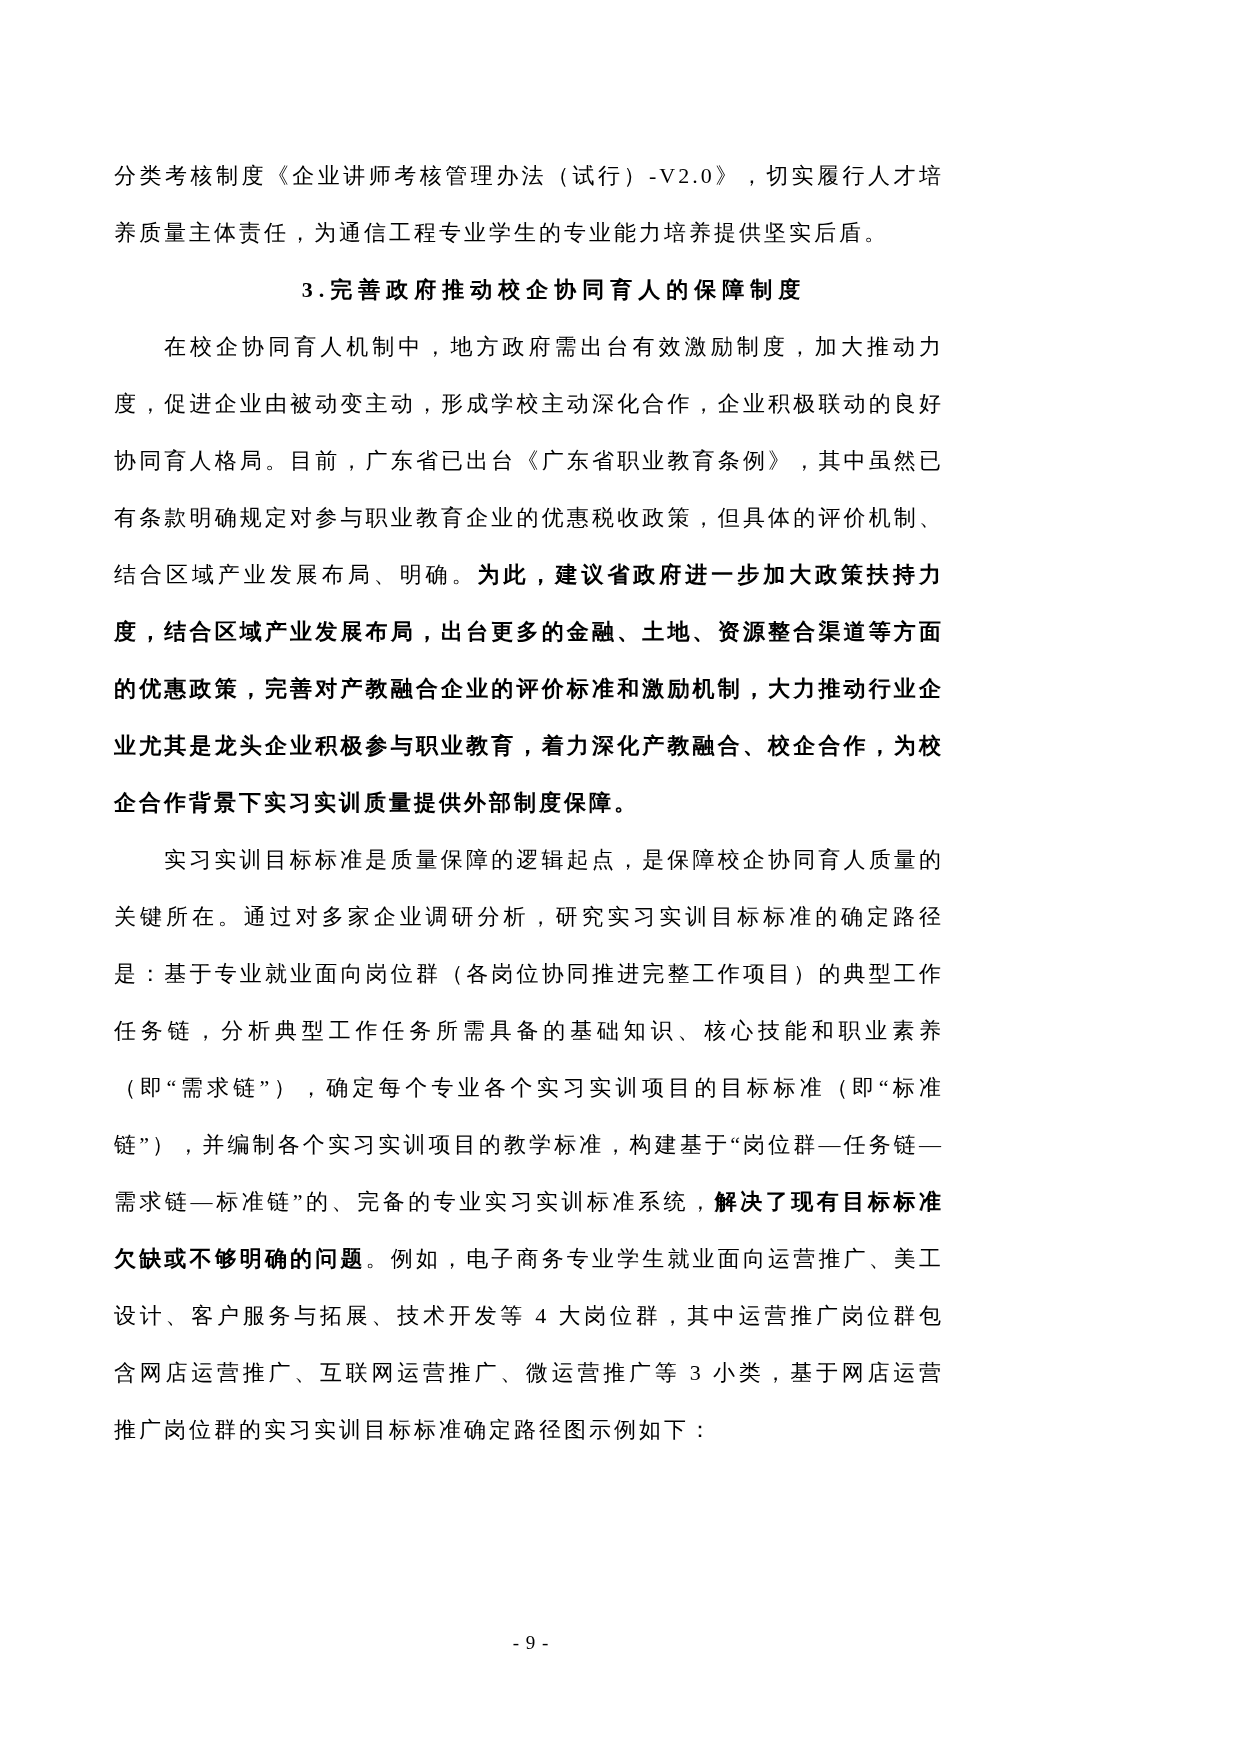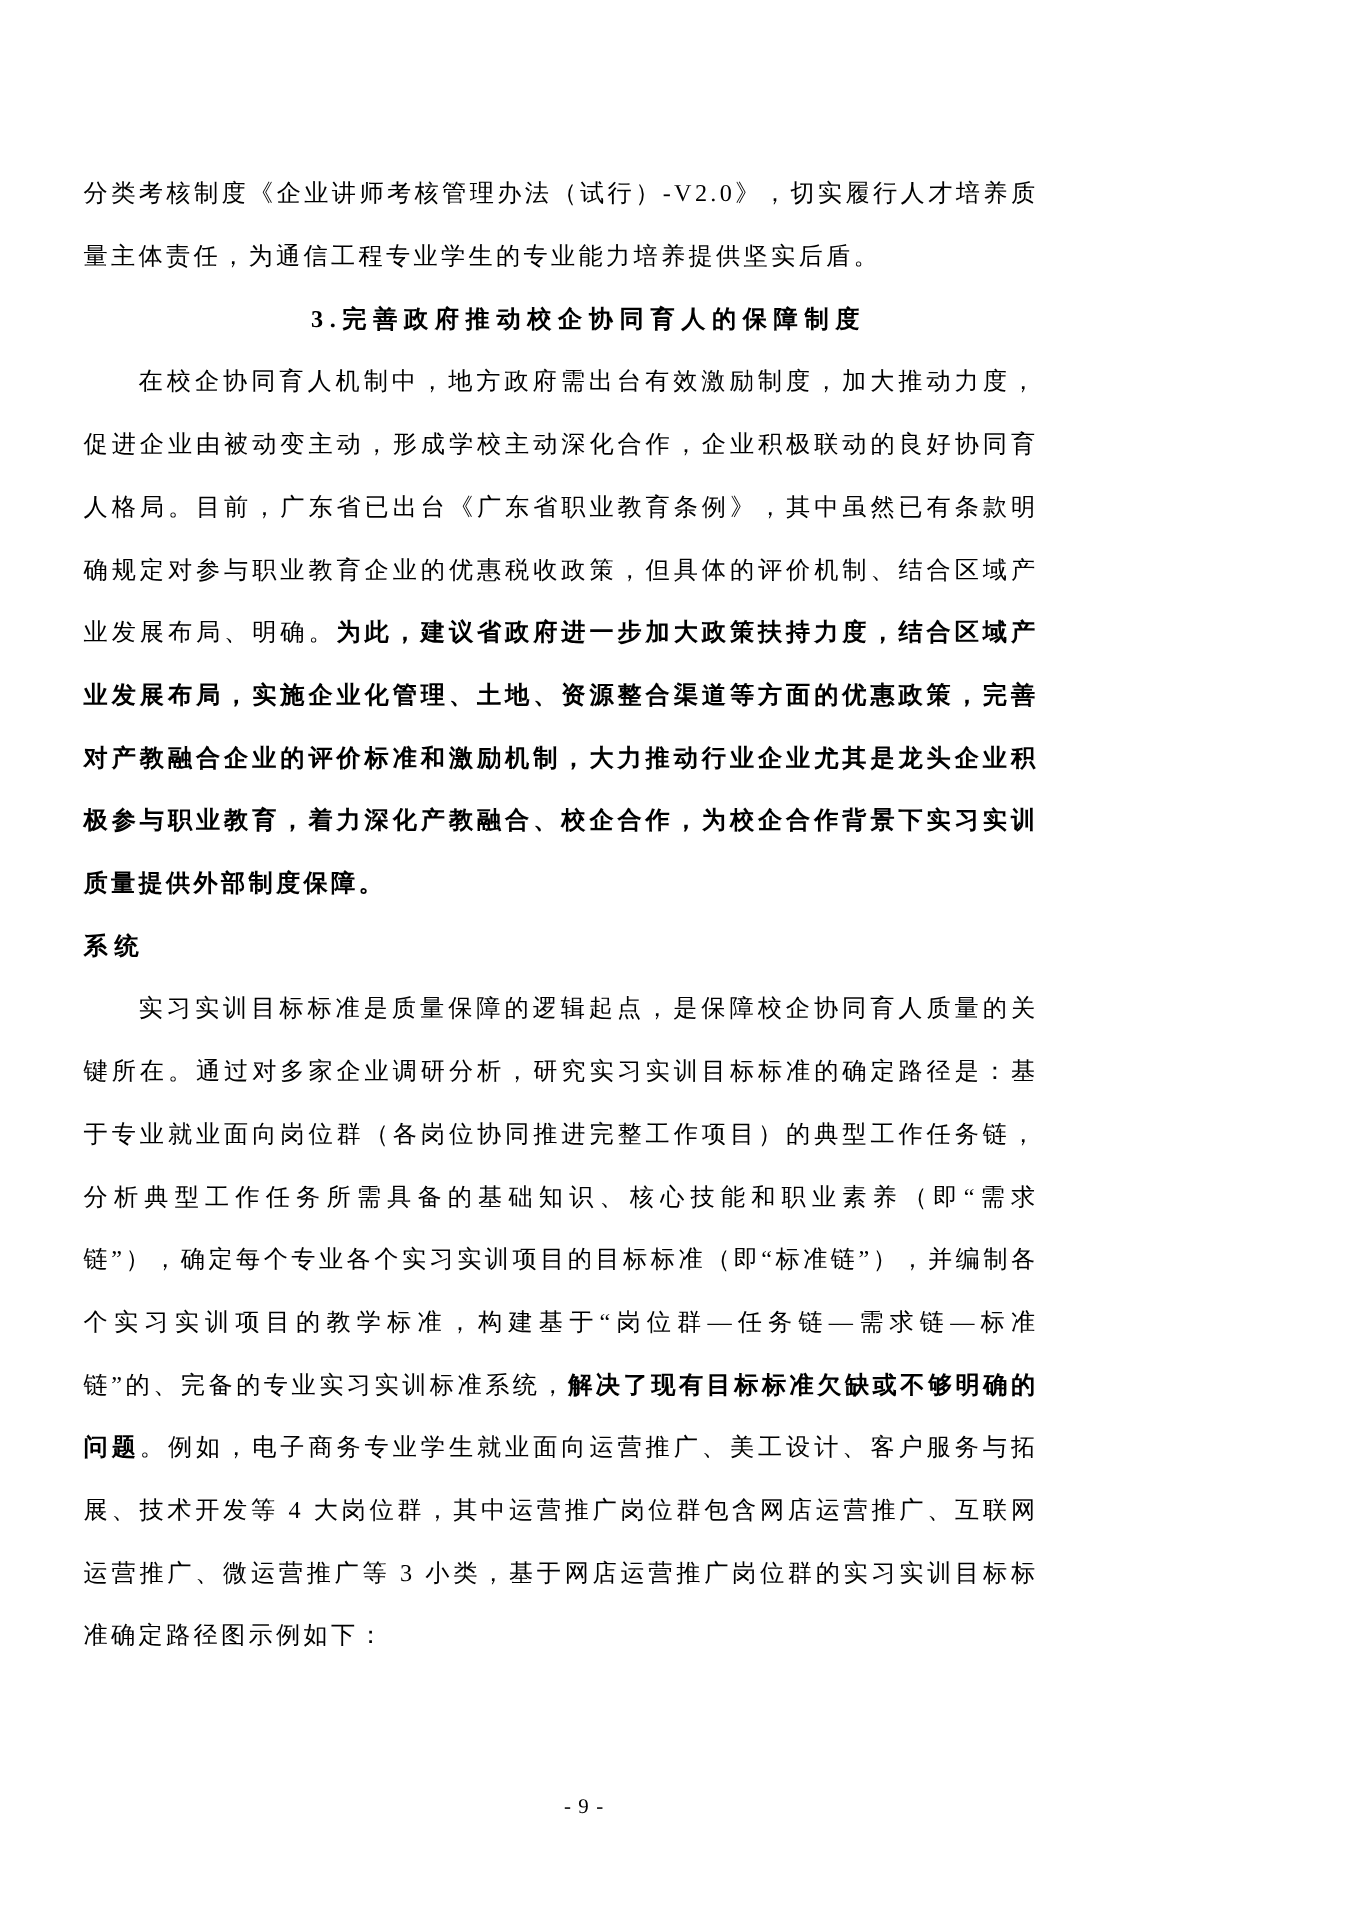--- a/index.html
+++ b/index.html
@@ -6,21 +6,21 @@
     margin: 0;
     padding: 0;
     background: #ffffff;
   }
   .page {
     position: relative;
     width: 1062px;
     height: 1753px;
     background: #ffffff;
     box-sizing: border-box;
-    padding: 147px 118px 0 76px;
+    padding: 147px 118px 0 114px;
     font-family: "Liberation Serif", "DejaVu Serif", serif;
     color: #000000;
     overflow: hidden;
   }
   .para {
     margin: 0;
     padding: 0;
     font-size: 22px;
     line-height: 57px;
     letter-spacing: 3px;
@@ -59,21 +59,21 @@
 </head>
 <body>
 
 <div class="page">
 
   <p class="para"><span>分类考核制度《企业讲师考核管理办法（试行）-V2.0》，切实履行人才培养质量主体责任，为通信工程专业学生的专业能力培养提供坚实后盾。</span></p>
 
 
   <p class="para indent h3"><span class="b">3.完善政府推动校企协同育人的保障制度</span></p>
 
-  <p class="para indent"><span>在校企协同育人机制中，地方政府需出台有效激励制度，加大推动力度，促进企业由被动变主动，形成学校主动深化合作，企业积极联动的良好协同育人格局。目前，广东省已出台《广东省职业教育条例》，其中虽然已有条款明确规定对参与职业教育企业的优惠税收政策，但具体的评价机制、结合区域产业发展布局、明确。</span><span class="b">为此，建议省政府进一步加大政策扶持力度，结合区域产业发展布局，实施企业化管理、土地、资源整合渠道等方面的优惠政策，完善对产教融合企业的评价标准和激励机制，大力推动行业企业尤其是龙头企业积极参与职业教育，着力深化产教融合、校企合作，为校企合作背景下实习实训质量提供外部制度保障。</span></p>
+  <p class="para indent"><span>在校企协同育人机制中，地方政府需出台有效激励制度，加大推动力度，促进企业由被动变主动，形成学校主动深化合作，企业积极联动的良好协同育人格局。目前，广东省已出台《广东省职业教育条例》，其中虽然已有条款明确规定对参与职业教育企业的优惠税收政策，但具体的评价机制、结合区域产业发展布局、明确。</span><span class="b">为此，建议省政府进一步加大政策扶持力度，结合区域产业发展布局，出台更多的金融、土地、资源整合渠道等方面的优惠政策，完善对产教融合企业的评价标准和激励机制，大力推动行业企业尤其是龙头企业积极参与职业教育，着力深化产教融合、校企合作，为校企合作背景下实习实训质量提供外部制度保障。</span></p>
 
-  <p class="para indent h2"><span class="line2">系统</span></p>
+  <p class="para indent h2"></p>
 
   <p class="para indent"><span>实习实训目标标准是质量保障的逻辑起点，是保障校企协同育人质量的关键所在。通过对多家企业调研分析，研究实习实训目标标准的确定路径是：基于专业就业面向岗位群（各岗位协同推进完整工作项目）的典型工作任务链，分析典型工作任务所需具备的基础知识、核心技能和职业素养（即“需求链”），确定每个专业各个实习实训项目的目标标准（即“标准链”），并编制各个实习实训项目的教学标准，构建基于“岗位群—任务链—需求链—标准链”的、完备的专业实习实训标准系统，</span><span class="b">解决了现有目标标准欠缺或不够明确的问题</span><span>。例如，电子商务专业学生就业面向运营推广、美工设计、客户服务与拓展、技术开发等 4 大岗位群，其中运营推广岗位群包含网店运营推广、互联网运营推广、微运营推广等 3 小类，基于网店运营推广岗位群的实习实训目标标准确定路径图示例如下：</span></p>
 
   <div class="footer">- 9 -</div>
 
 </div>
 
 </body></html>

